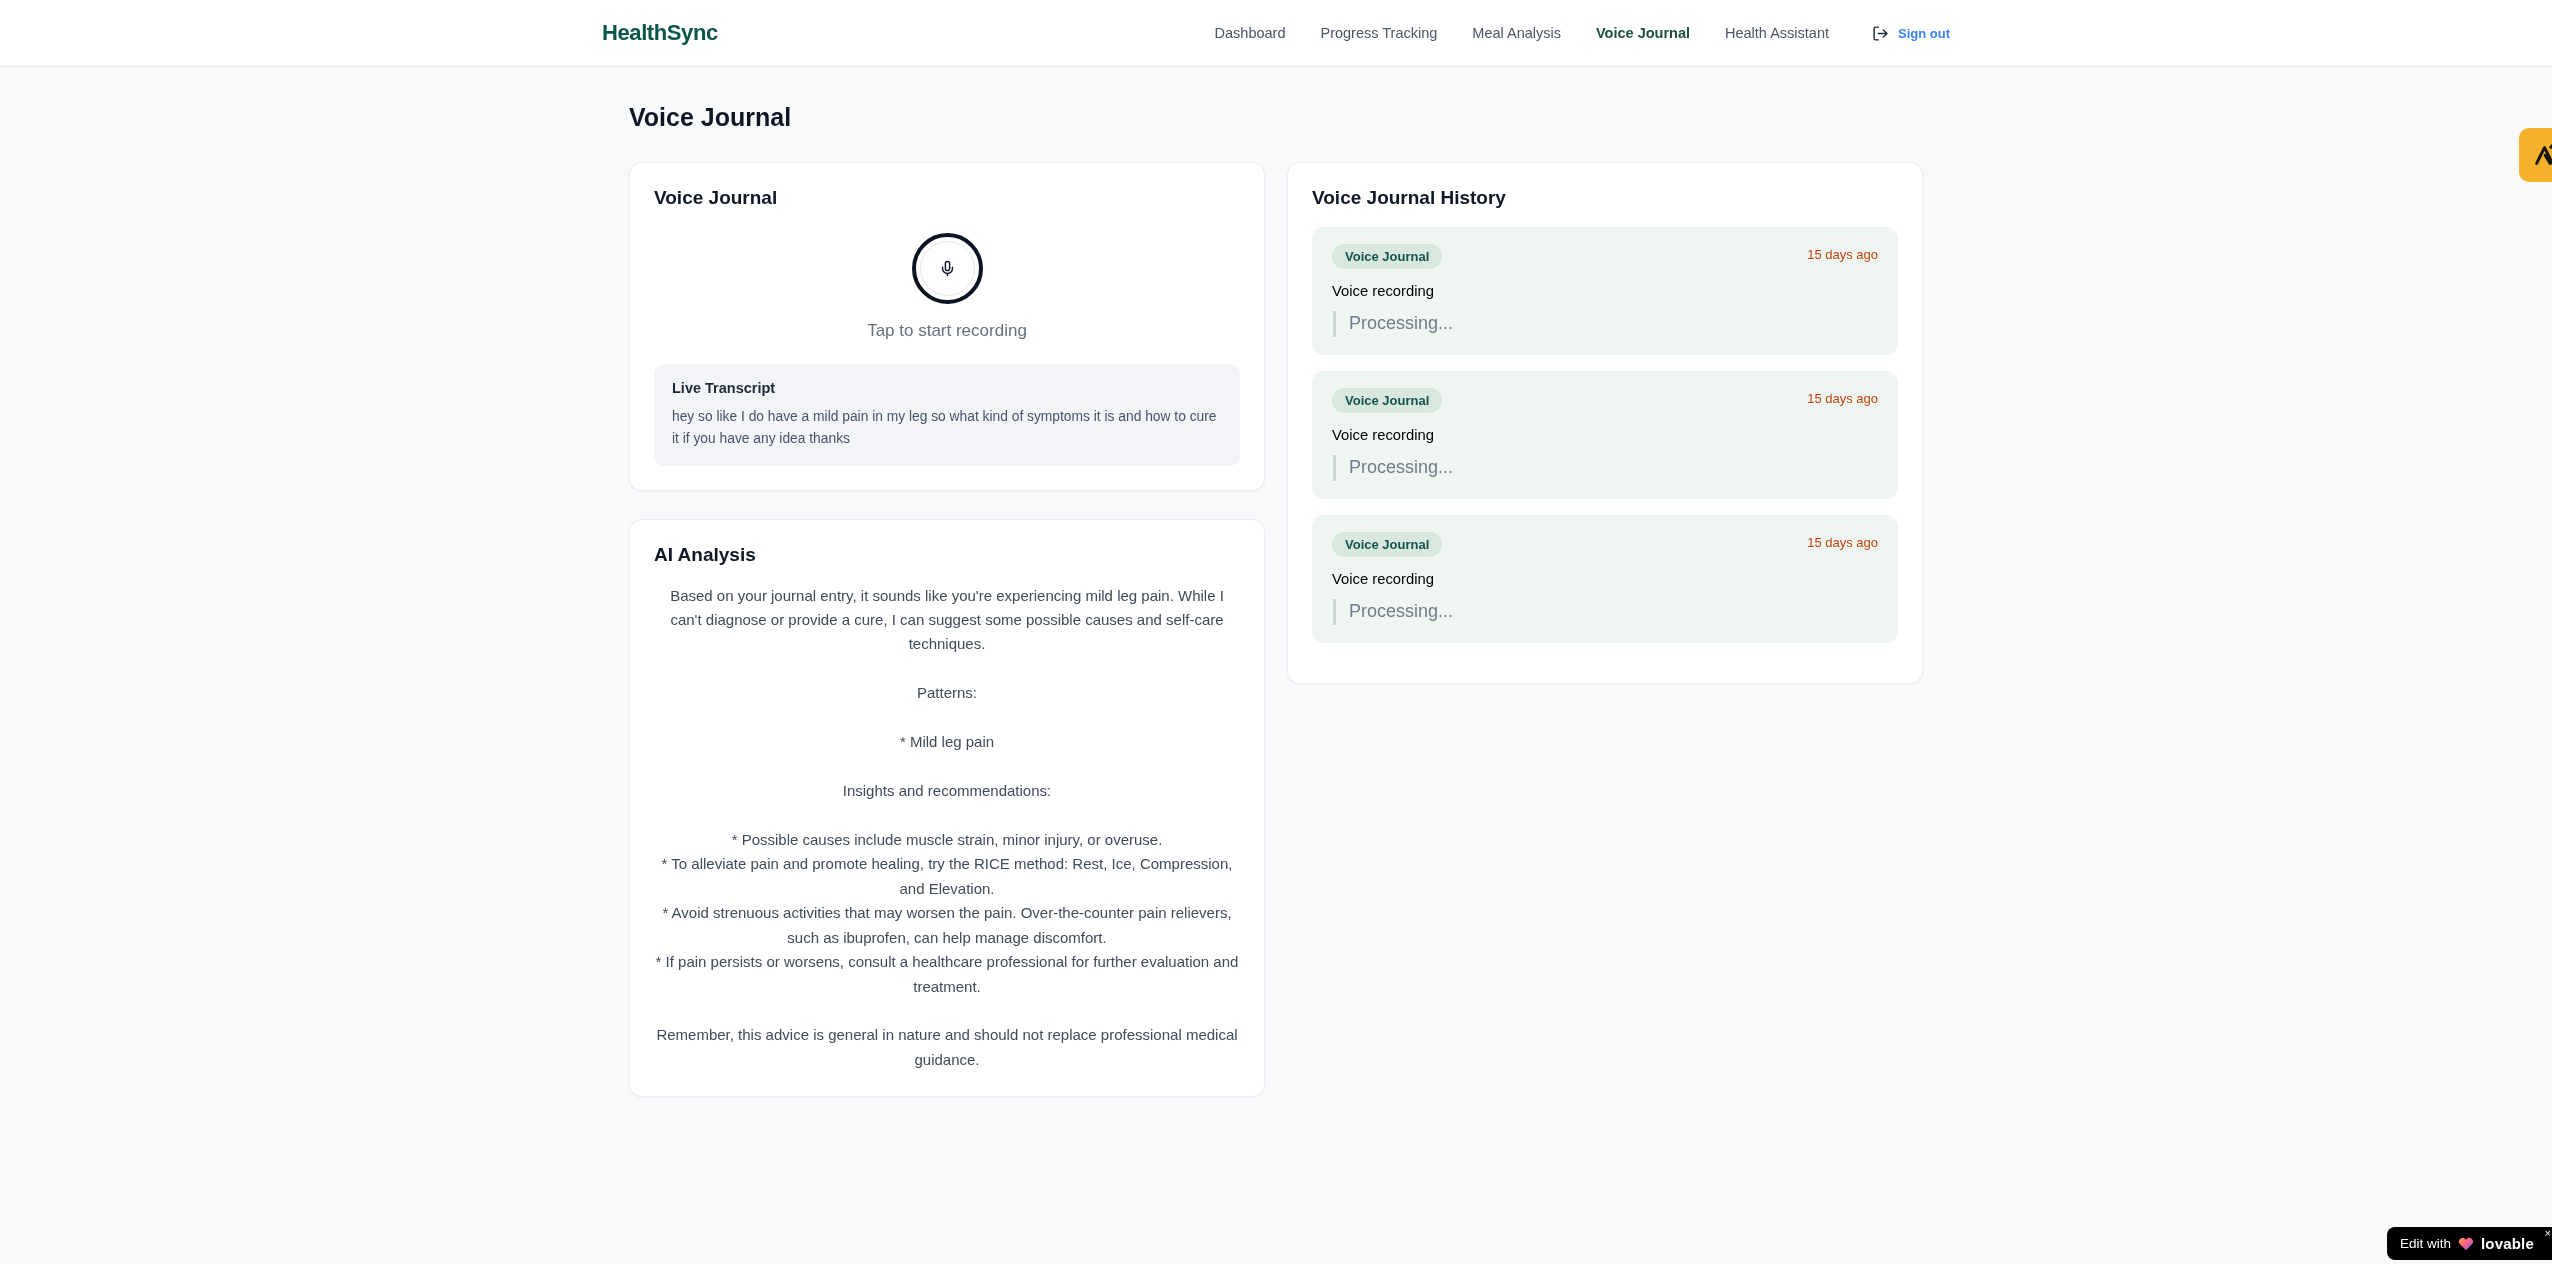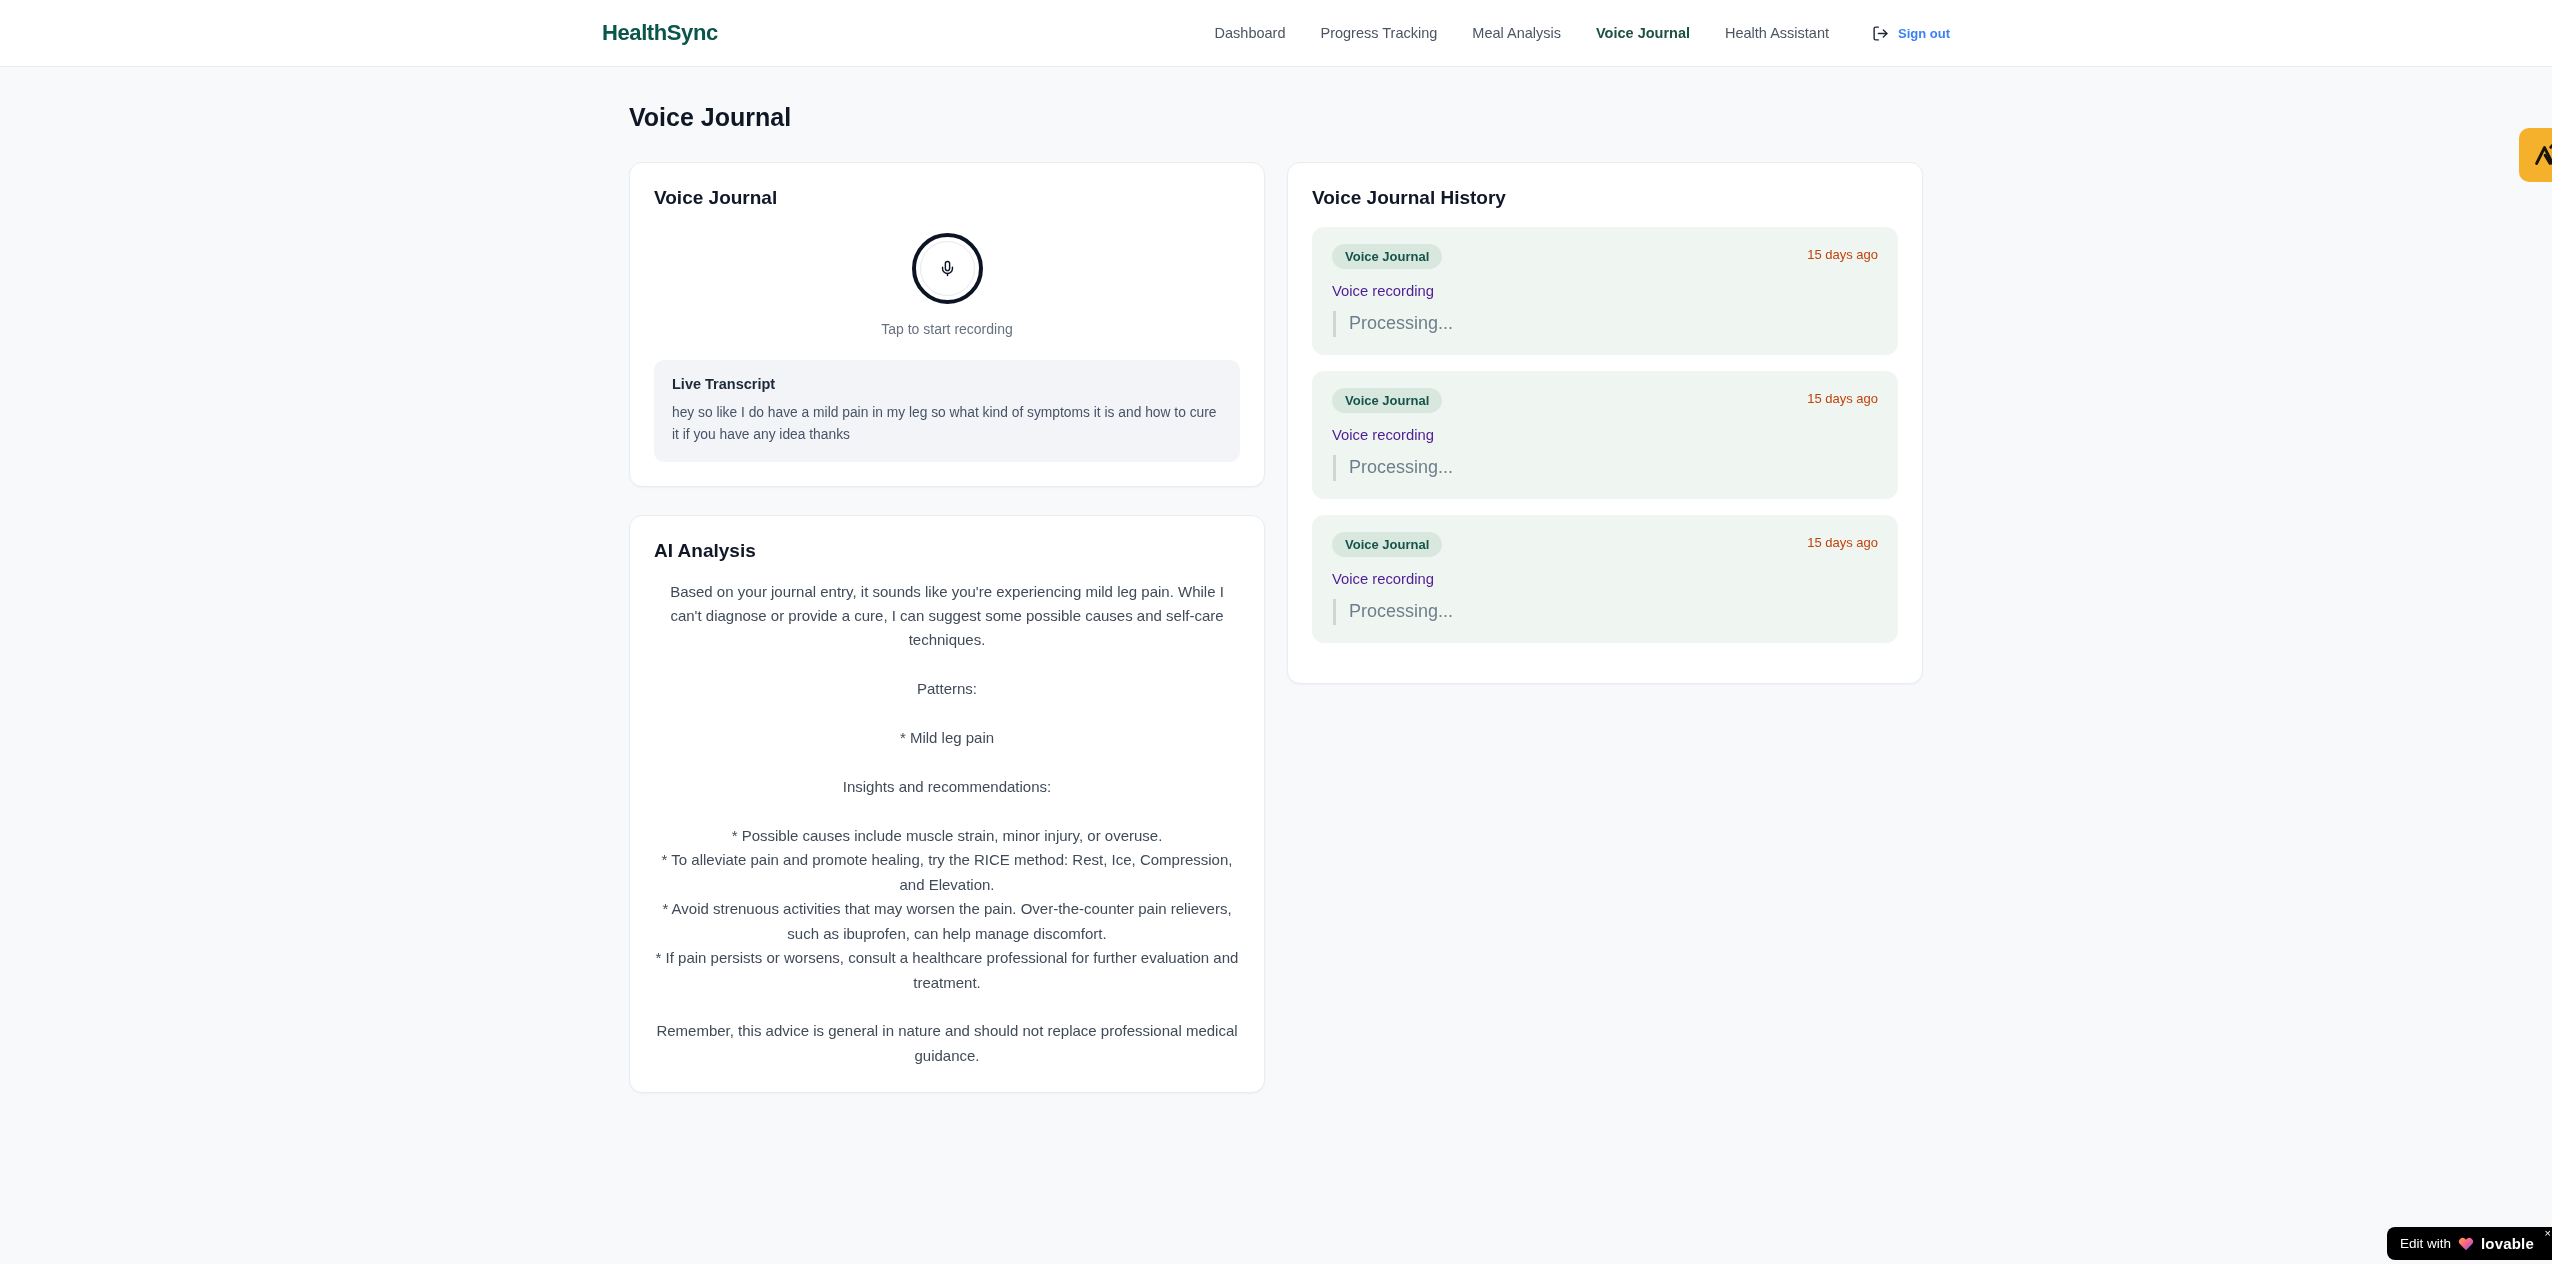--- a/index.html
+++ b/index.html
@@ -101,21 +101,21 @@
     border: 4px solid #0b1324;
     display: flex; align-items: center; justify-content: center;
     cursor: pointer;
   }
   .mic-inner {
     width: 55px; height: 55px;
     border-radius: 50%;
     border: 1px solid #e4e8ee;
     display: flex; align-items: center; justify-content: center;
   }
-  .tap-hint { margin-top: 17px; font-size: 14px; color: #66707f; }
+  .tap-hint { margin-top: 17px; font-size: 17px; color: #66707f; }
 
   .transcript {
     margin-top: 23px;
     background: #f2f4f7;
     border-radius: 10px;
     padding: 16px 18px;
   }
   .transcript-title {
     font-size: 14.5px;
     font-weight: 700;
@@ -155,21 +155,21 @@
   .badge {
     background: #d9e8df;
     color: #16534a;
     font-size: 13px;
     font-weight: 700;
     padding: 5px 13px;
     border-radius: 999px;
     display: inline-block;
   }
   .entry-time { font-size: 13px; color: #c2410c; padding-top: 3px; }
-  .entry-title { font-size: 14.8px; color: #4c1d95; margin-bottom: 12px; }
+  .entry-title { font-size: 14.8px; color: #000000; margin-bottom: 12px; }
   .entry-status {
     font-size: 18px;
     color: #6f7e8c;
     border-left: 3px solid #ccd6d4;
     padding: 2px 0 3px 13px;
     margin-left: 1px;
   }
 
   
   .ext-btn {

